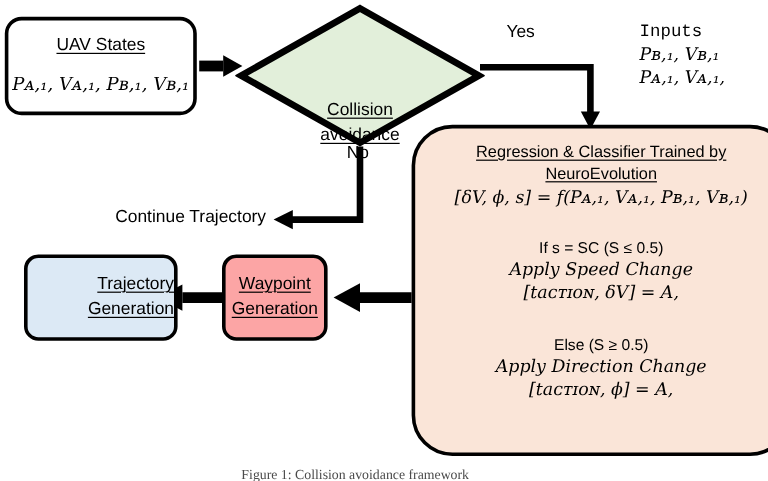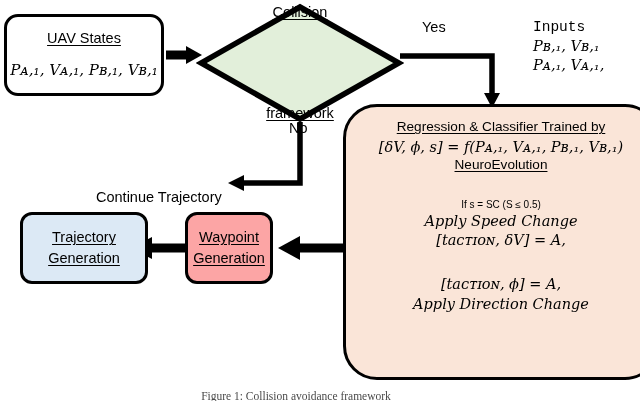--- a/index.html
+++ b/index.html
@@ -55,21 +55,21 @@
     left: 196px; top: 2px;
     width: 208px; height: 122px;
   }
   #diamond-wrap svg { display: block; }
   #diamond-label {
     position: absolute;
     left: 0; top: 0; width: 208px; height: 122px;
     display: flex;
     flex-direction: column;
     align-items: center;
-    justify-content: space-between;
+    justify-content: flex-end;
     text-align: center;
     font-size: 14.5px;
     line-height: 1.45;
     pointer-events: none;
   }
   #diamond-label span {
     text-decoration: underline;
     text-underline-offset: 2px;
   }
 
@@ -95,33 +95,34 @@
     white-space: nowrap;
   }
   .reg-gap { height: 24px; }
   .reg-line {
     font-family: "DejaVu Serif", serif;
     font-size: 14.5px;
     line-height: 1.36;
     white-space: nowrap;
   }
   .reg-line.italic { font-style: italic; }
-  .reg-line.upright { font-family: "Liberation Sans", sans-serif; font-size: 10px; }
+  .reg-line.upright { font-family: "Liberation Sans", sans-serif; font-size: 13px; }
 
   
   #waypoint-box {
     left: 185px; top: 212px; width: 88px; height: 72px;
     border-radius: 12px;
     background: #fca5a5;
   }
   
   #trajectory-box {
     left: 20px; top: 212px; width: 128px; height: 72px;
     border-radius: 12px;
     background: #dce9f5;
+    align-items: flex-end;
   }
   .box-line {
     font-size: 14.5px;
     text-decoration: underline;
     text-underline-offset: 2px;
     line-height: 1.42;
   }
 
   
   .flabel {
@@ -137,21 +138,21 @@
     text-align: left;
     line-height: 1.3;
   }
   #inputs-title { font-size: 14.5px; font-family: Liberation Mono, monospace; }
   .inputs-vars {
     font-family: "DejaVu Serif", serif;
     font-style: italic;
     font-size: 14.5px;
     white-space: nowrap;
   }
-  #label-continue { left: 96px; top: 173px; margin-top: 16px; }
+  #label-continue { left: 96px; top: 173px; }
 
   
   #connectors {
     position: absolute;
     left: 0; top: 0;
     width: 640px; height: 401px;
     pointer-events: none;
   }
 
   
@@ -204,48 +205,49 @@
     <div id="uav-title">UAV States</div>
     <div id="uav-vars">Pᴀ,₁, Vᴀ,₁, Pʙ,₁, Vʙ,₁</div>
   </div>
 
   <div id="diamond-wrap">
     <svg width="208" height="122" viewBox="0 0 208 122">
       <polygon points="104,5 203,61 104,117 5,61" fill="#e2efda" stroke="#000" stroke-width="5.5" stroke-linejoin="miter"></polygon>
     </svg>
     <div id="diamond-label">
       <span>Collision</span>
-      <span>framework</span>
+      <span>avoidance</span>
     </div>
   </div>
 
   <div class="flabel" id="label-yes">Yes</div>
   <div class="flabel" id="label-no">No</div>
 
   <div id="inputs-group">
     <div id="inputs-title">Inputs</div>
     <div class="inputs-vars">Pʙ,₁, Vʙ,₁</div>
     <div class="inputs-vars">Pᴀ,₁, Vᴀ,₁,</div>
   </div>
 
   <div class="flabel" id="label-continue">Continue Trajectory</div>
 
   <div class="node" id="regression-box">
     <div id="reg-title-1">Regression &amp; Classifier Trained by</div>
+    <div id="reg-title-2">NeuroEvolution</div>
     <div id="reg-eq">[δV, ϕ, s] = f(Pᴀ,₁, Vᴀ,₁, Pʙ,₁, Vʙ,₁)</div>
-    <div id="reg-title-2">NeuroEvolution</div>
 
     <div class="reg-gap"></div>
     <div class="reg-line upright">If s = SC (S ≤ 0.5)</div>
     <div class="reg-line italic">Apply Speed Change</div>
     <div class="reg-line italic">[tаᴄᴛɪᴏɴ, δV] = A,</div>
 
     <div class="reg-gap"></div>
+    <div class="reg-line upright">Else (S ≥ 0.5)</div>
+    <div class="reg-line italic">Apply Direction Change</div>
     <div class="reg-line italic">[tаᴄᴛɪᴏɴ, ϕ] = A,</div>
-    <div class="reg-line italic">Apply Direction Change</div>
   </div>
 
   <div class="node" id="waypoint-box">
     <div class="box-line">Waypoint</div>
     <div class="box-line">Generation</div>
   </div>
 
   <div class="node" id="trajectory-box">
     <div class="box-line">Trajectory</div>
     <div class="box-line">Generation</div>

